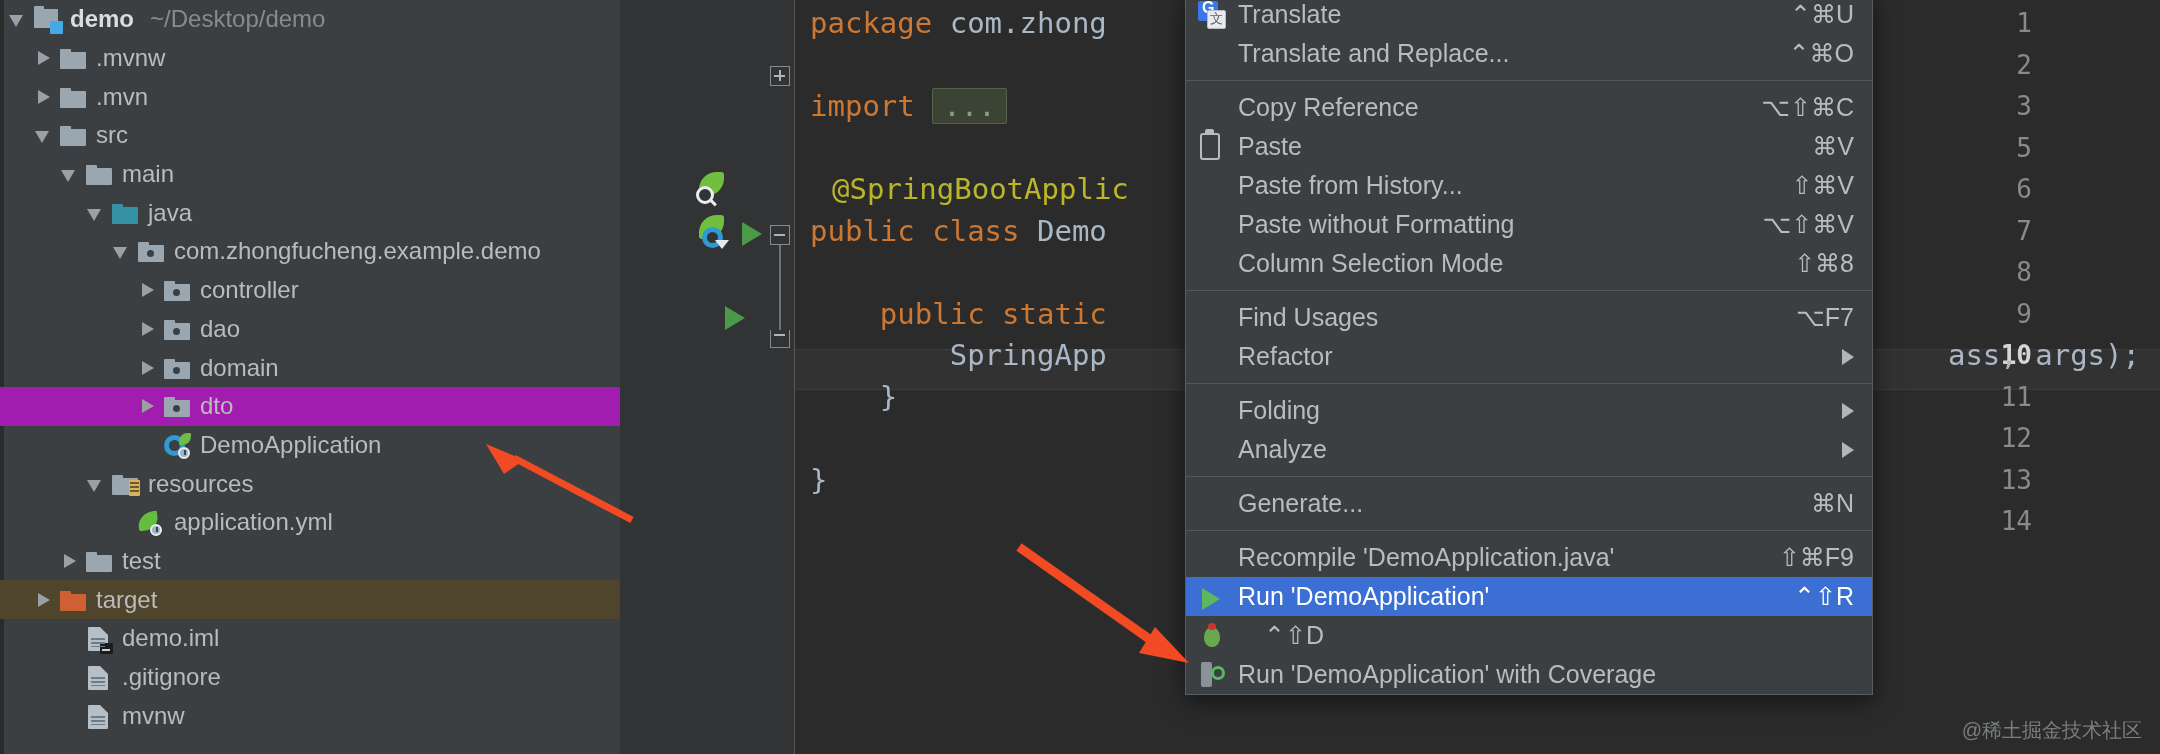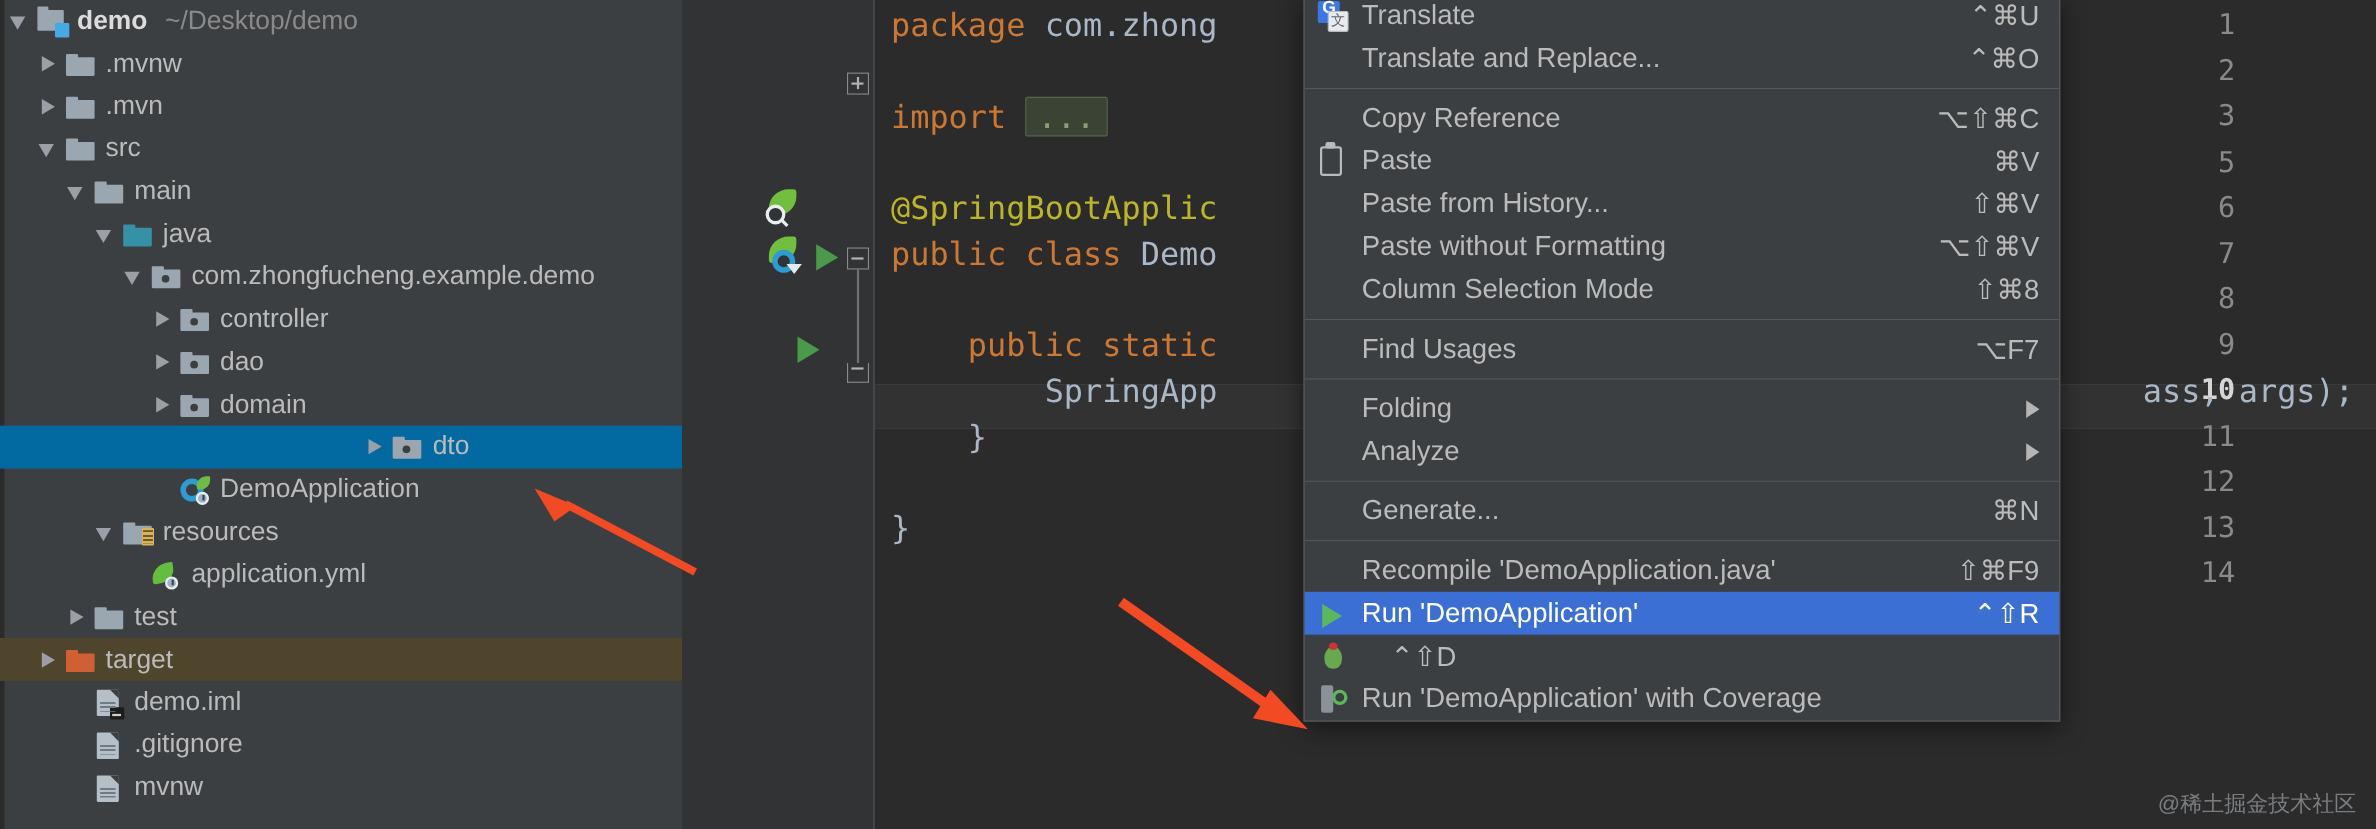--- a/index.html
+++ b/index.html
@@ -18,21 +18,21 @@
   }
   #project-tree::before {
     content: ""; position: absolute; left: 0; top: 0; width: 4px; height: 754px;
     background: #2b2b2b;
   }
   .tree-row {
     position: relative; height: 38.7px; display: flex; align-items: center;
     color: #bbbbbb; font-size: 24px; white-space: nowrap;
     padding-left: 6px;
   }
-  .tree-row.selected { background: #0369a1; justify-content: center; }
+  .tree-row.selected { background: #a21caf; }
   .tree-row.excluded { background: #4f452c; }
   .tree-row .indent { display: inline-block; flex: 0 0 auto; }
   .arrow {
     flex: 0 0 auto; width: 26px; height: 38px; position: relative;
   }
   .arrow.right::after {
     content: ""; position: absolute; left: 6px; top: 12px;
     border-left: 12px solid #9aa0a6; border-top: 7.5px solid transparent;
     border-bottom: 7.5px solid transparent;
   }
@@ -229,21 +229,21 @@
     font-family: "DejaVu Sans Mono", monospace; font-size: 29px;
     white-space: pre;
   }
   .cline { position: absolute; left: 0; width: 1350px; height: 41.5px; line-height: 41.5px; }
   #curline-hl {
     position: absolute; left: 175px; top: 349px; width: 1365px; height: 41px;
     background: #323232; border-top: 1px solid #3b3b3b; border-bottom: 1px solid #3b3b3b;
   }
   .kw  { color: #cc7832; text-align: right; }
   .id  { color: #a9b7c6; }
-  .ann { color: #bbb529; }
+  .ann { color: #bbb529; margin-left: 22px; }
   .fold-placeholder {
     background: #3a4334; color: #8c9c7a; border: 1px solid #55634a;
     padding: 0 10px; border-radius: 2px;
   }
 
   
   #ctx-menu {
     position: absolute; left: 1185px; top: -6px; width: 688px;
     background: #3c3f41; border: 1px solid #5a5d5f;
     box-shadow: 0 6px 22px rgba(0,0,0,.55);
@@ -627,20 +627,25 @@
         <span class="mi-icon"></span>
         <span class="mi-label">Column Selection Mode</span>
         <span class="mi-short">⇧⌘8</span>
       </div>
       <div class="msep"></div>
       <div class="mi">
         <span class="mi-icon"></span>
         <span class="mi-label">Find Usages</span>
         <span class="mi-short">⌥F7</span>
       </div>
+      <div class="mi">
+        <span class="mi-icon"></span>
+        <span class="mi-label">Refactor</span>
+        <span class="mi-arrow"></span>
+      </div>
       <div class="msep"></div>
       <div class="mi">
         <span class="mi-icon"></span>
         <span class="mi-label">Folding</span>
         <span class="mi-arrow"></span>
       </div>
       <div class="mi">
         <span class="mi-icon"></span>
         <span class="mi-label">Analyze</span>
         <span class="mi-arrow"></span>

